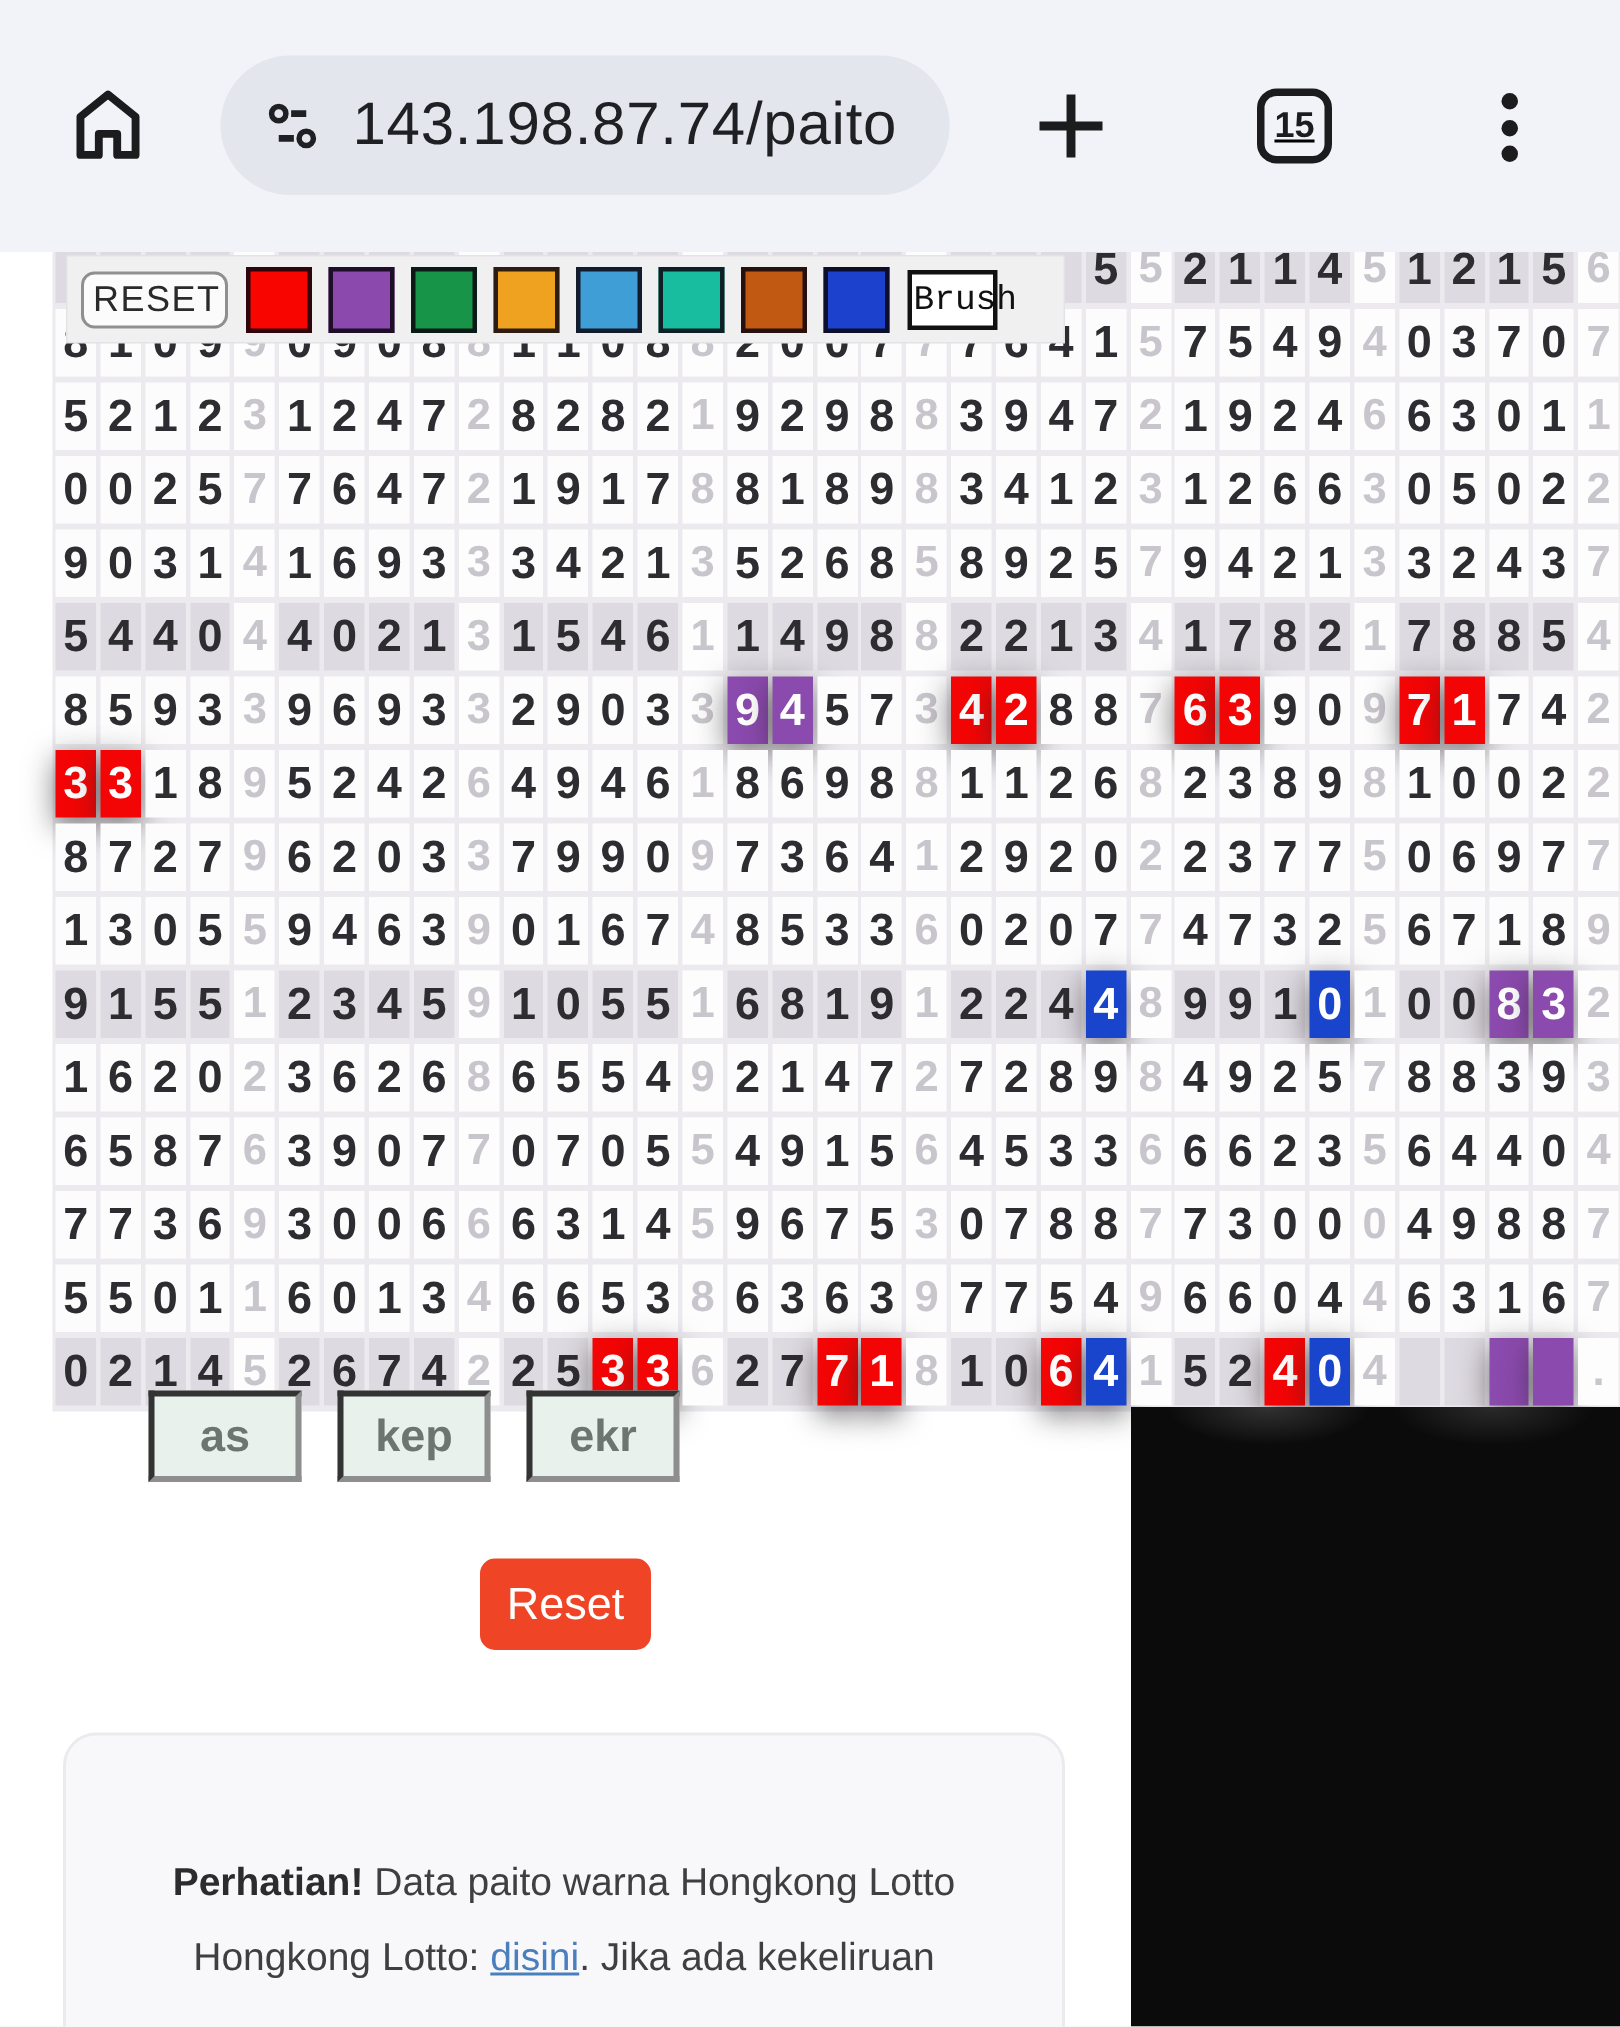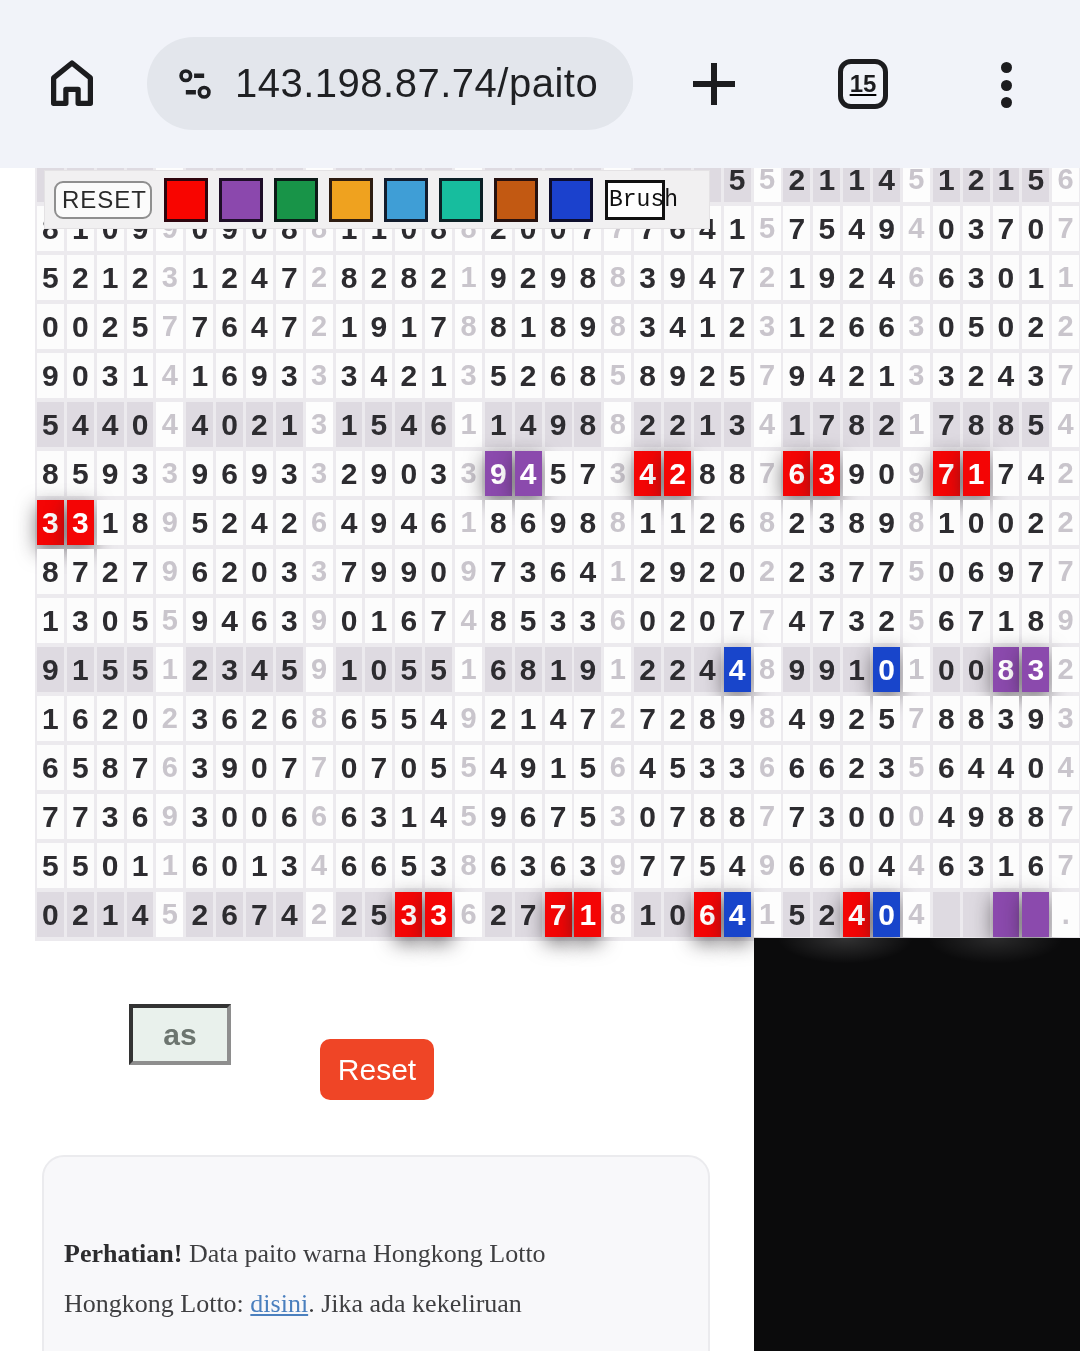--- a/index.html
+++ b/index.html
@@ -37,32 +37,32 @@
   
   .palette{position:absolute;left:45px;top:171px;width:664px;height:57px;background:#f1f0f1;
     box-shadow:0 0 0 1px #e4e2e4;display:flex;align-items:center;z-index:30;}
   .reset-top{margin-left:9px;width:98px;height:38px;border:2px solid #8f8f8f;border-radius:9px;
     background:#fbfbfb;font-family:inherit;font-size:24px;color:#2a2a2a;letter-spacing:1px;}
   .swatches{display:flex;gap:11px;margin-left:12px;}
   .swatch{width:44px;height:44px;box-sizing:border-box;border:3px solid rgba(10,5,15,.85);}
   .brush-btn{margin-left:12px;width:60px;height:40px;background:#ffffff;border:3px solid #111;
     font-family:Liberation Mono, monospace;font-size:23px;color:#111;padding:1px;}
   
-  .filters{position:absolute;left:99px;top:1004px;display:flex;gap:24px;z-index:10;margin-left:30px;}
+  .filters{position:absolute;left:99px;top:927px;display:flex;gap:24px;z-index:10;}
   .fbtn{width:102px;height:61px;box-sizing:border-box;background:#e9f1ec;
     border-top:4px solid #333;border-left:4px solid #333;
     border-bottom:4px solid #8e8e8e;border-right:4px solid #8e8e8e;
     font-family:inherit;font-size:30px;font-weight:700;color:#6c756f;}
   .reset-btn{position:absolute;left:320px;top:1039px;width:114px;height:61px;background:var(--reset-button);
     color:#fff;font-family:inherit;font-size:30px;border:none;border-radius:10px;z-index:10;}
   
   .card{position:absolute;left:42px;top:1155px;width:668px;height:320px;box-sizing:border-box;
     background:#f8f8fa;border:2px solid #ebebee;border-radius:22px;z-index:5;}
   .notice{margin:72px 20px 0 20px;font-size:26px;color:#3f3f41;}
-  .notice .l{display:block;text-align:left;line-height:50px;white-space:nowrap;font-family:Liberation Serif, serif;}
+  .notice .l{display:block;text-align:center;line-height:50px;white-space:nowrap;}
   .notice b{font-weight:700;color:#2c2c2e;}
   .notice a{color:#4a7fbe;text-decoration:underline;}
   
   .blackbox{position:absolute;left:754px;top:938px;width:326px;height:413px;z-index:40;
     background:
       radial-gradient(90px 34px at 28% 0%,rgba(255,255,255,.16),rgba(255,255,255,0) 75%),
       radial-gradient(90px 34px at 74% 0%,rgba(255,255,255,.13),rgba(255,255,255,0) 75%),
       #0b0b0c;}
 </style>
 </head>
@@ -705,20 +705,22 @@
       <div class="swatch" style="background: rgb(63, 158, 214);"></div>
       <div class="swatch" style="background: rgb(23, 189, 158);"></div>
       <div class="swatch" style="background: rgb(194, 89, 18);"></div>
       <div class="swatch" style="background: rgb(27, 65, 205);"></div>
     </div>
   <button class="brush-btn">Brush</button>
 </div>
 
 <div class="filters">
     <button class="fbtn">as</button>
+    <button class="fbtn">kep</button>
+    <button class="fbtn">ekr</button>
   </div>
 <button class="reset-btn">Reset</button>
 
 <div class="card">
   <p class="notice">
     <span class="l"><b>Perhatian!</b><span> Data paito warna Hongkong Lotto</span></span>
     <span class="l"><span>Hongkong Lotto: </span><a>disini</a><span>. Jika ada kekeliruan</span></span>
   </p>
 </div>
 

